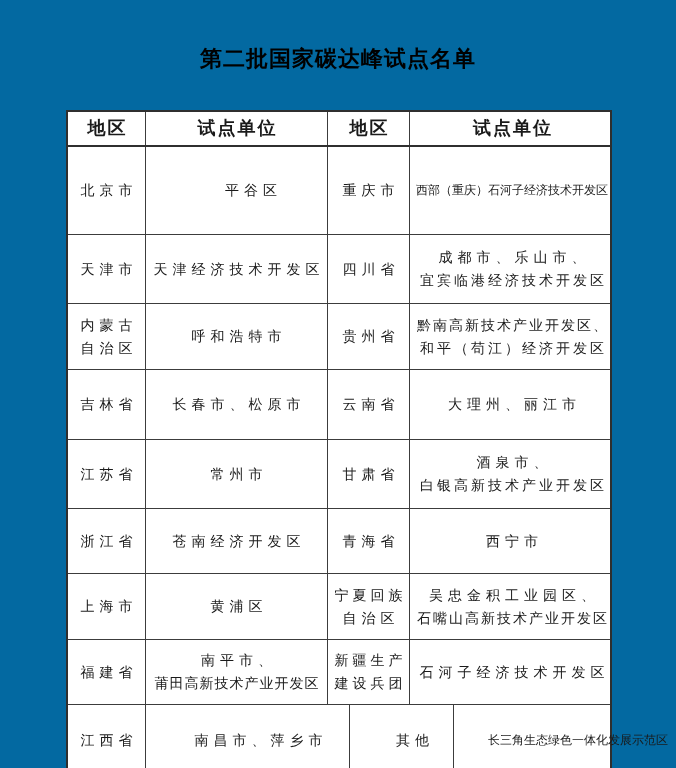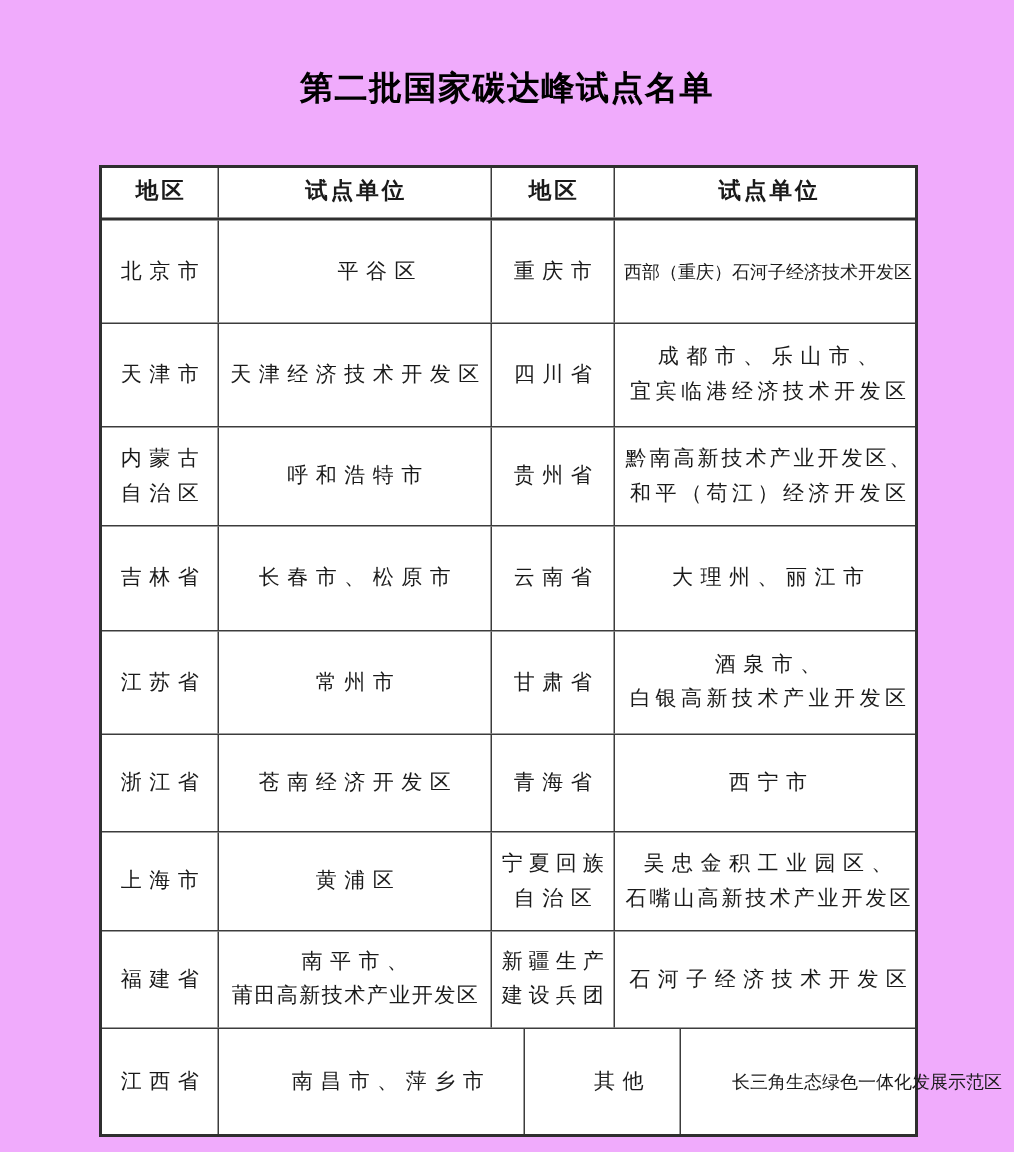--- a/index.html
+++ b/index.html
@@ -6,21 +6,21 @@
     margin: 0;
     padding: 0;
     background: #ffffff;
     font-family: "Liberation Serif", "DejaVu Serif", serif;
     color: #1a1a1a;
   }
   .page {
     position: relative;
     width: 676px;
     height: 768px;
-    background: #f0abfc;
+    background: #0369a1;
     overflow: hidden;
   }
   .doc-title {
     margin: 0;
     padding-top: 44px;
     text-align: center;
     font-size: 22px;
     font-weight: bold;
     letter-spacing: 1px;
     color: #000000;
@@ -54,42 +54,42 @@
     align-items: center;
     justify-content: center;
     text-align: center;
     padding: 2px 3px;
     font-size: 14px;
     line-height: 23px;
     overflow: hidden;
   }
   .tcell:last-child { border-right: none; }
   .trow.header .tcell {
-    font-size: 15px;
+    font-size: 18px;
     letter-spacing: 2px;
     padding-left: 5px;
   }
   .line { white-space: nowrap; }
 </style>
 </head>
 <body>
 
 <div class="page">
 
   <h1 class="doc-title">第二批国家碳达峰试点名单</h1>
 
   <div class="pilot-table">
     <div class="trow header">
       <div class="tcell">地区</div>
       <div class="tcell">试点单位</div>
       <div class="tcell">地区</div>
       <div class="tcell">试点单位</div>
     </div>
     <div id="table-body">
-        <div class="trow" style="height: 69px;">
+        <div class="trow" style="height: 88px;">
           <div class="tcell">
             <div class="line" style="letter-spacing: 5px; padding-left: 5px;">北京市</div>
           </div>
           <div class="tcell">
             <div class="line" style="letter-spacing: 5px; padding-left: 5px; margin-left: 29px;">平谷区</div>
           </div>
           <div class="tcell">
             <div class="line" style="letter-spacing: 5px; padding-left: 5px;">重庆市</div>
           </div>
           <div class="tcell">

